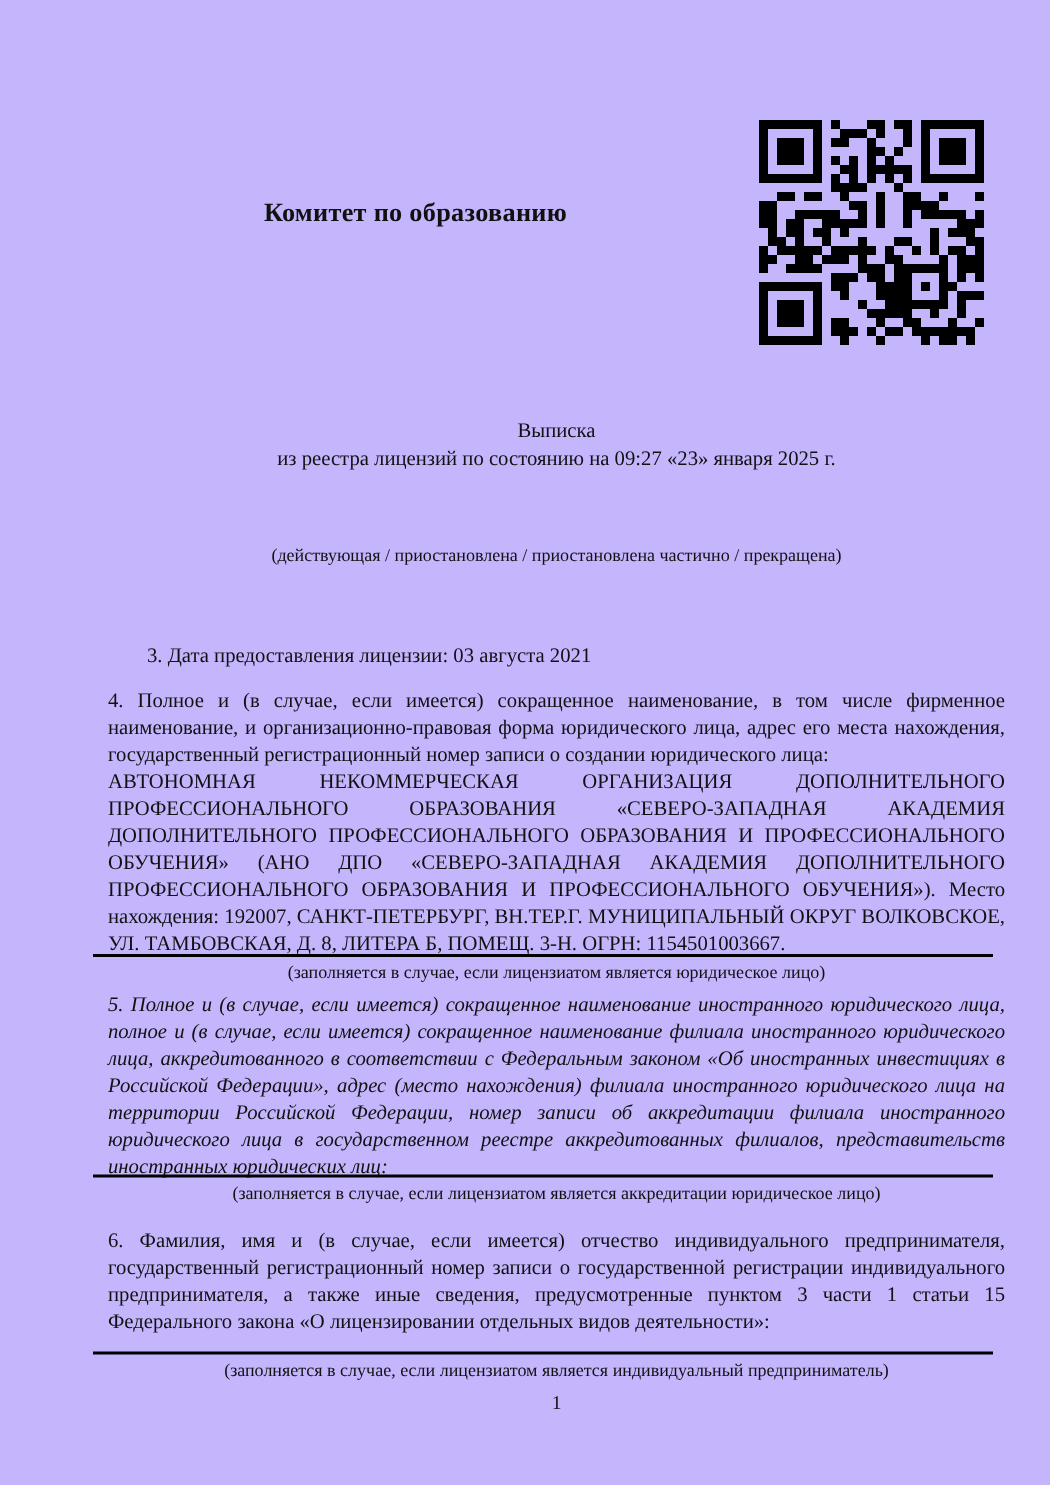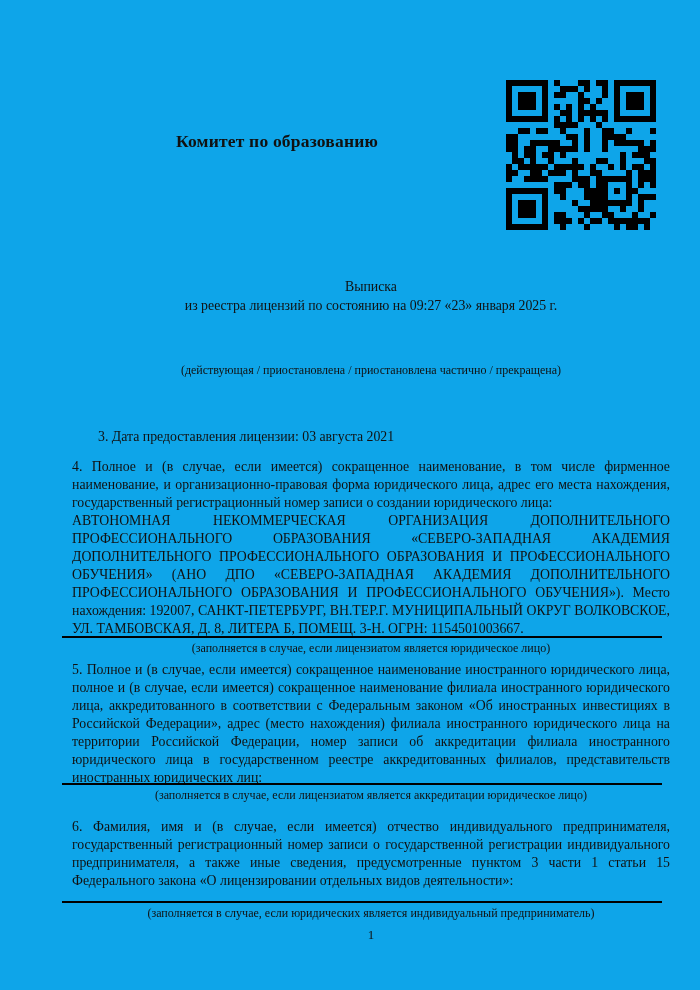--- a/index.html
+++ b/index.html
@@ -1,19 +1,19 @@
 <!DOCTYPE html>
 <html><head>
 <meta charset="utf-8">
 <style>
   html,body{margin:0;padding:0;background:#ffffff;}
   .page{
     position:relative;
     width:700px;height:990px;
-    background:#0ea5e9;
+    background:#c4b5fd;
     color:#111;
     font-family:"Liberation Serif","DejaVu Serif",serif;
     font-size:13.8px;
     overflow:hidden;
   }
   .abs{position:absolute;left:72px;width:598px;}
   .center{text-align:center;}
   .justify{text-align:justify;}
   .org-block{position:absolute;left:62px;top:131px;width:430px;text-align:center;}
   .org-name{font-size:17.5px;font-weight:bold;letter-spacing:.2px;}
@@ -23,21 +23,21 @@
   .hint{font-size:12px;text-align:center;}
   .rule{position:absolute;left:62px;width:600px;border-top:2px solid #000;height:0;}
   .body-par{line-height:18px;}
   #item1{top:345px;}
   #hint1{top:363px;}
   #item2{top:396px;}
   #item3{top:428px;margin-left:26px;}
   #item4{top:458px;}
   #rule1{top:636px;}
   #hint4{top:641px;}
-  #item5{top:661px;}
+  #item5{top:661px;font-style:italic;}
   #rule2{top:783px;}
   #hint5{top:788px;}
   #item6{top:818px;}
   #rule3{top:901px;}
   #hint6{top:906px;}
   #pagenum{top:927px;font-size:13px;}
 </style>
 </head>
 <body>
 
@@ -390,17 +390,17 @@
   </div>
   <div class="rule" id="rule1"></div>
   <div class="abs hint" id="hint4">(заполняется в случае, если лицензиатом является юридическое лицо)</div>
 
   <div class="abs justify body-par" id="item5">5. Полное и (в случае, если имеется) сокращенное наименование иностранного юридического лица, полное и (в случае, если имеется) сокращенное наименование филиала иностранного юридического лица, аккредитованного в соответствии с Федеральным законом «Об иностранных инвестициях в Российской Федерации», адрес (место нахождения) филиала иностранного юридического лица на территории Российской Федерации, номер записи об аккредитации филиала иностранного юридического лица в государственном реестре аккредитованных филиалов, представительств иностранных юридических лиц:</div>
   <div class="rule" id="rule2"></div>
   <div class="abs hint" id="hint5">(заполняется в случае, если лицензиатом является аккредитации юридическое лицо)</div>
 
   <div class="abs justify body-par" id="item6">6. Фамилия, имя и (в случае, если имеется) отчество индивидуального предпринимателя, государственный регистрационный номер записи о государственной регистрации индивидуального предпринимателя, а также иные сведения, предусмотренные пунктом 3 части 1 статьи 15 Федерального закона «О лицензировании отдельных видов деятельности»:</div>
   <div class="rule" id="rule3"></div>
-  <div class="abs hint" id="hint6">(заполняется в случае, если юридических является индивидуальный предприниматель)</div>
+  <div class="abs hint" id="hint6">(заполняется в случае, если лицензиатом является индивидуальный предприниматель)</div>
 
   <div class="abs center" id="pagenum">1</div>
 
 </div>
 
 </body></html>

